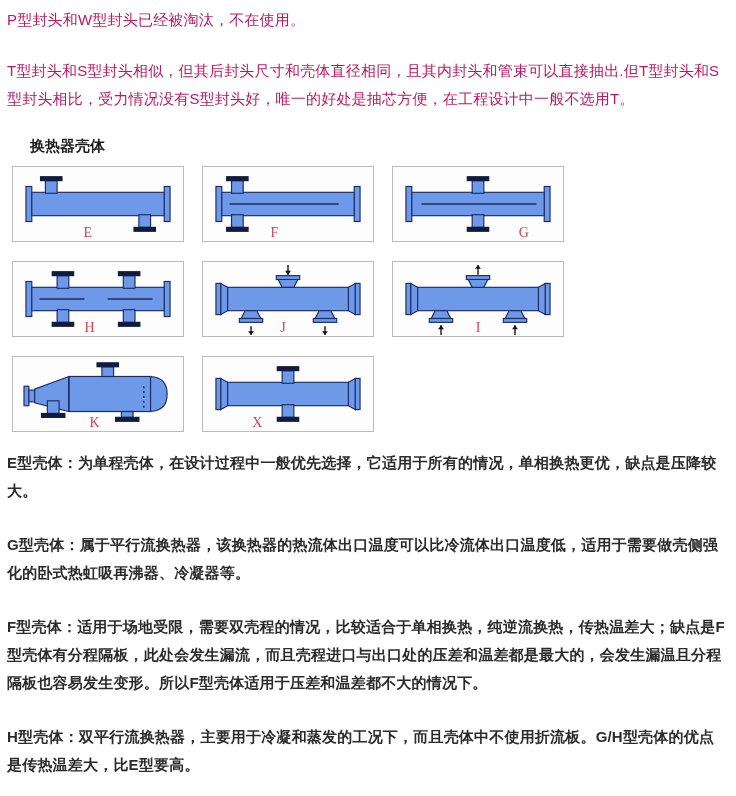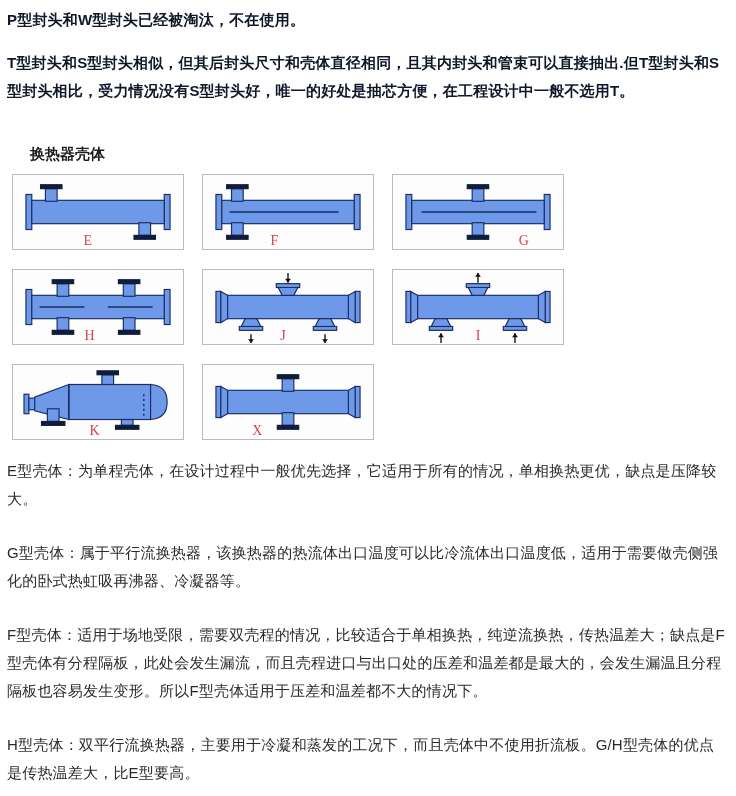--- a/index.html
+++ b/index.html
@@ -3,26 +3,26 @@
 <meta charset="utf-8">
 <style>
   html,body{margin:0;padding:0;}
   body{
     width:736px;height:796px;overflow:hidden;background:#ffffff;
     font-family:"Liberation Sans","DejaVu Sans",sans-serif;
     color:#2b2b2b;
   }
   .page{padding:6px 8px 0 7px;box-sizing:border-box;}
   .text-block p{
-    margin:0;font-size:15px;line-height:28px;font-weight:700;
-    letter-spacing:.2px;color:#0f172a;text-align:left;
-  }
-  .text-block p.spaced{margin-top:15px;}
+    margin:0;font-size:15px;line-height:28px;font-weight:400;
+    letter-spacing:.2px;color:#be185d;text-align:left;
+  }
+  .text-block p.spaced{margin-top:23px;}
   .fig-heading{
-    margin:40px 0 10px 23px;font-size:15px;font-weight:bold;color:#1d1d1d;
+    margin:24px 0 10px 23px;font-size:15px;font-weight:bold;color:#1d1d1d;
   }
   .shell-grid{
     margin-left:5px;
     display:grid;
     grid-template-columns:repeat(3,172px);
     grid-auto-rows:76px;
     column-gap:18px;row-gap:19px;
     width:564px;
   }
   .shell-cell{
@@ -31,21 +31,21 @@
     box-sizing:border-box;
   }
   .shell-cell svg{position:absolute;left:0;top:0;width:100%;height:100%;}
   .shell-label{
     position:absolute;bottom:1px;transform:translateX(-50%);
     font-size:14px;line-height:14px;font-weight:500;
     font-family:"Liberation Serif","DejaVu Serif",serif;
   }
   .desc-block{margin-top:17px;}
   .desc-block p{
-    margin:0 0 26px 0;font-size:15px;line-height:28px;font-weight:400;
+    margin:0 0 26px 0;font-size:15px;line-height:28px;font-weight:700;
     letter-spacing:.2px;color:#2b2b2b;
   }
 </style>
 </head>
 <body>
 
 <div class="page">
 
   <div class="text-block">
     <p>P型封头和W型封头已经被淘汰，不在使用。</p>

